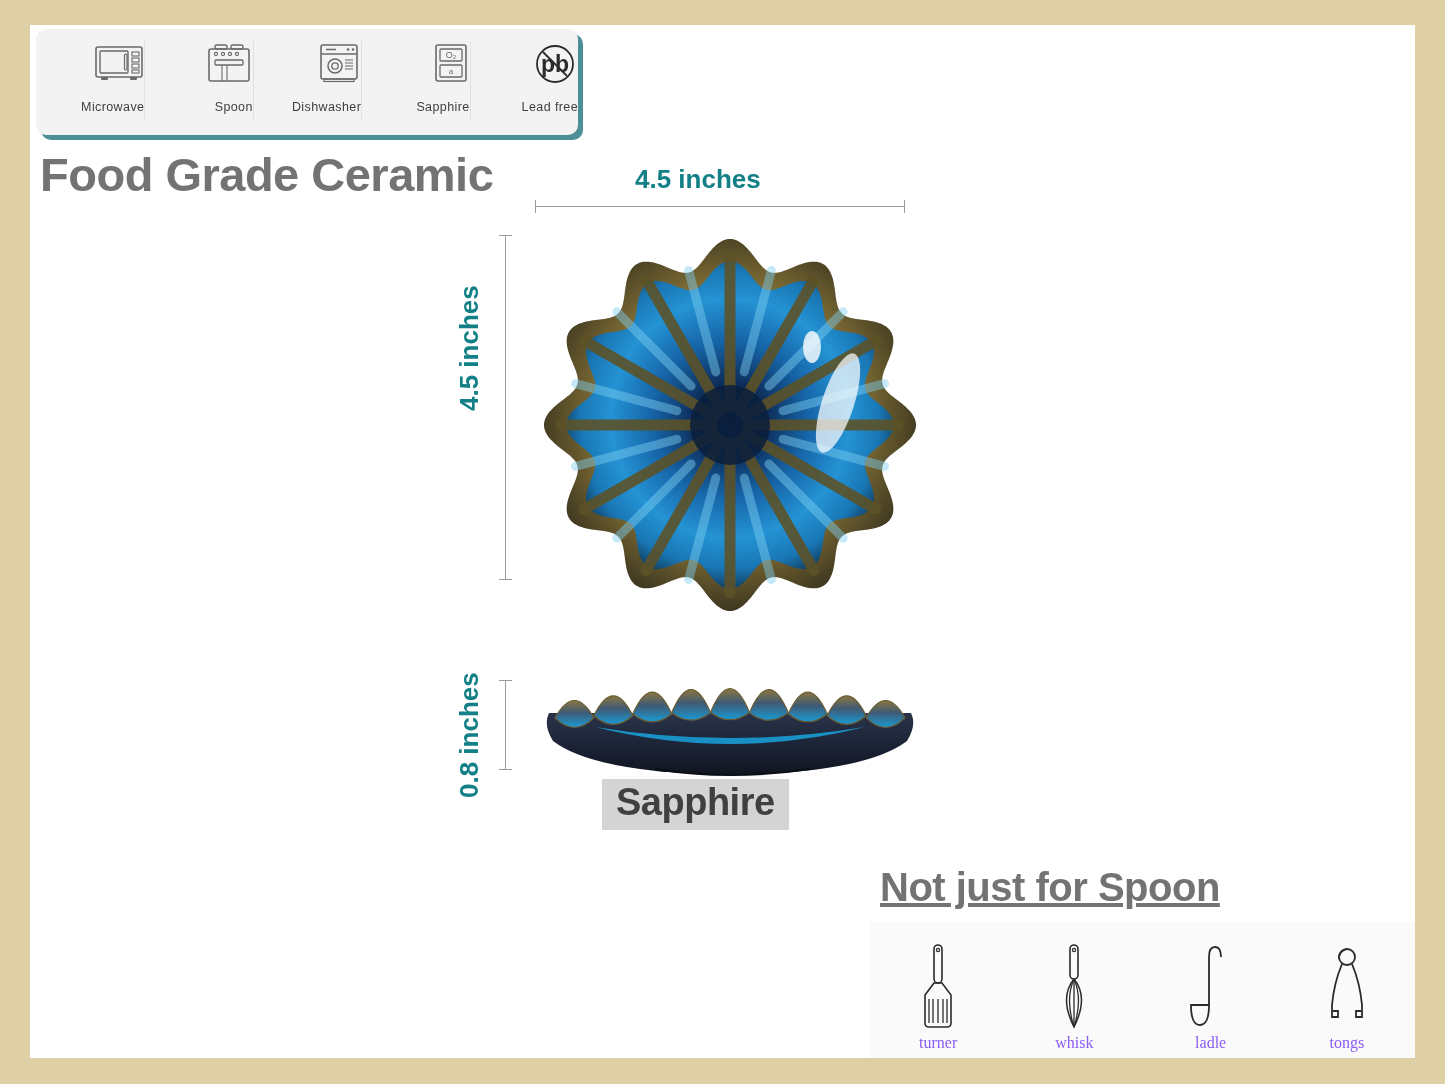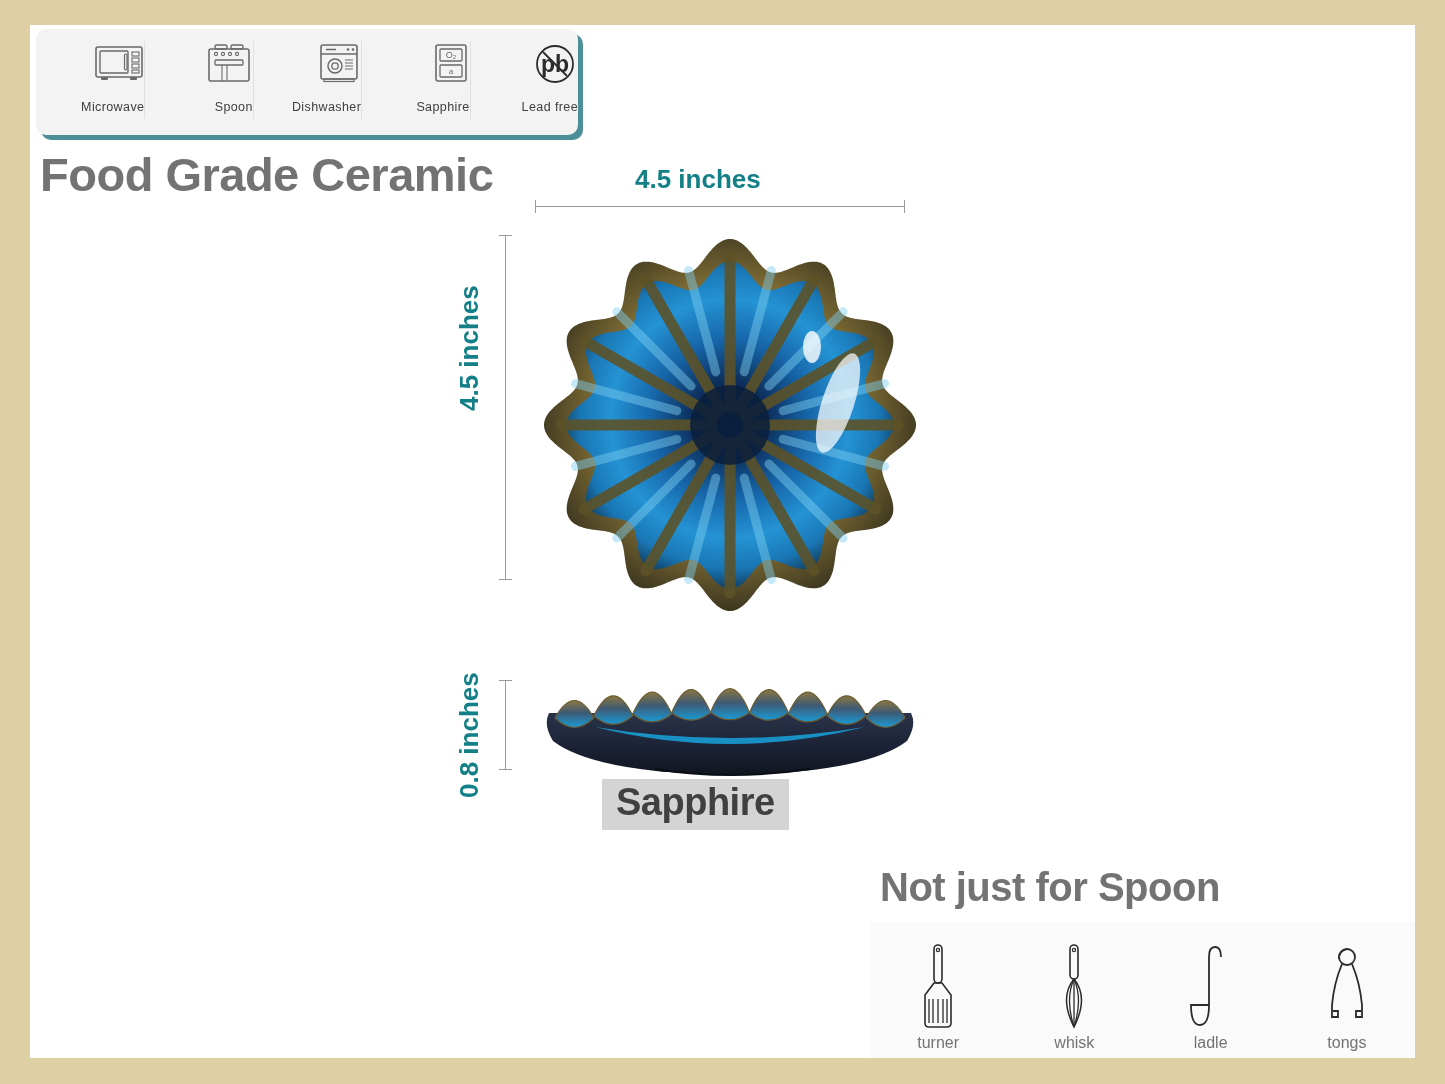--- a/index.html
+++ b/index.html
@@ -86,20 +86,21 @@
   }
   #title-food-grade {
     left: 10px;
     top: 122px;
     font-size: 47px;
   }
   #title-not-just {
     left: 850px;
     top: 840px;
     font-size: 40px;
+    text-decoration: underline;
   }
 
   
   .dim-text {
     position: absolute;
     color: #128086;
     font-weight: bold;
     font-size: 26px;
     white-space: nowrap;
   }
@@ -204,23 +205,23 @@
     justify-content: flex-end;
     padding-bottom: 6px;
   }
   .utensil-icon {
     height: 92px;
     display: flex;
     align-items: flex-end;
     justify-content: center;
   }
   .utensil-label {
-    font-family: Liberation Sans, sans-serif;
+    font-family: Liberation Serif, serif;
     font-size: 16px;
-    color: #737373;
+    color: #8b5cf6;
     margin-top: 3px;
   }
 </style>
 </head>
 <body>
 
 <div id="page">
   <div id="canvas">
 
     <div id="badge-bar">

